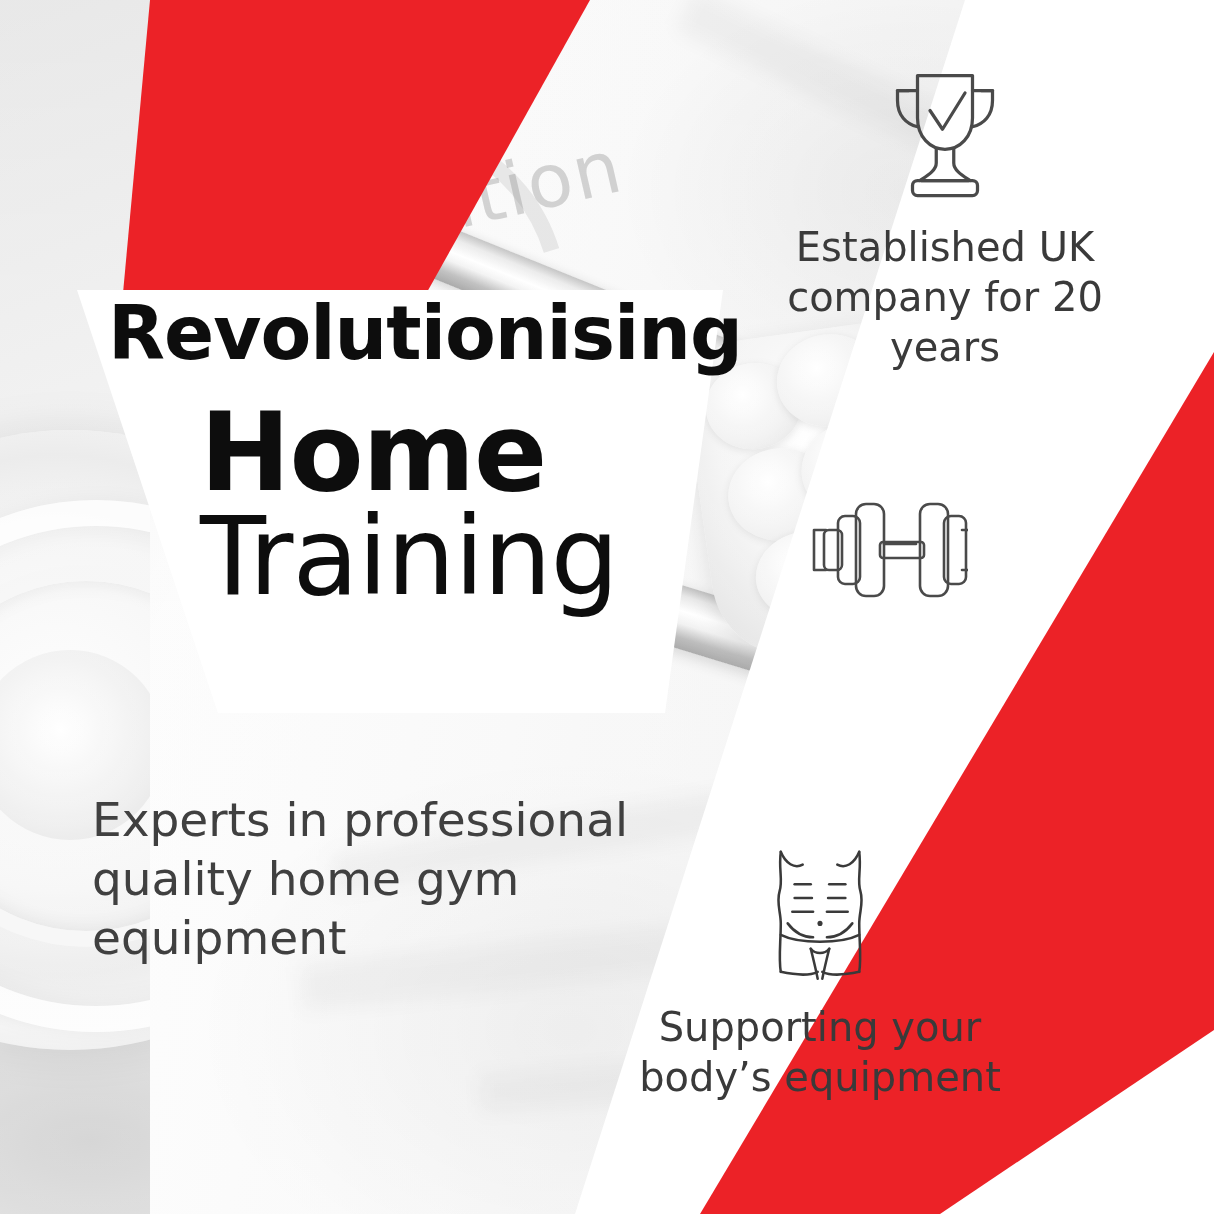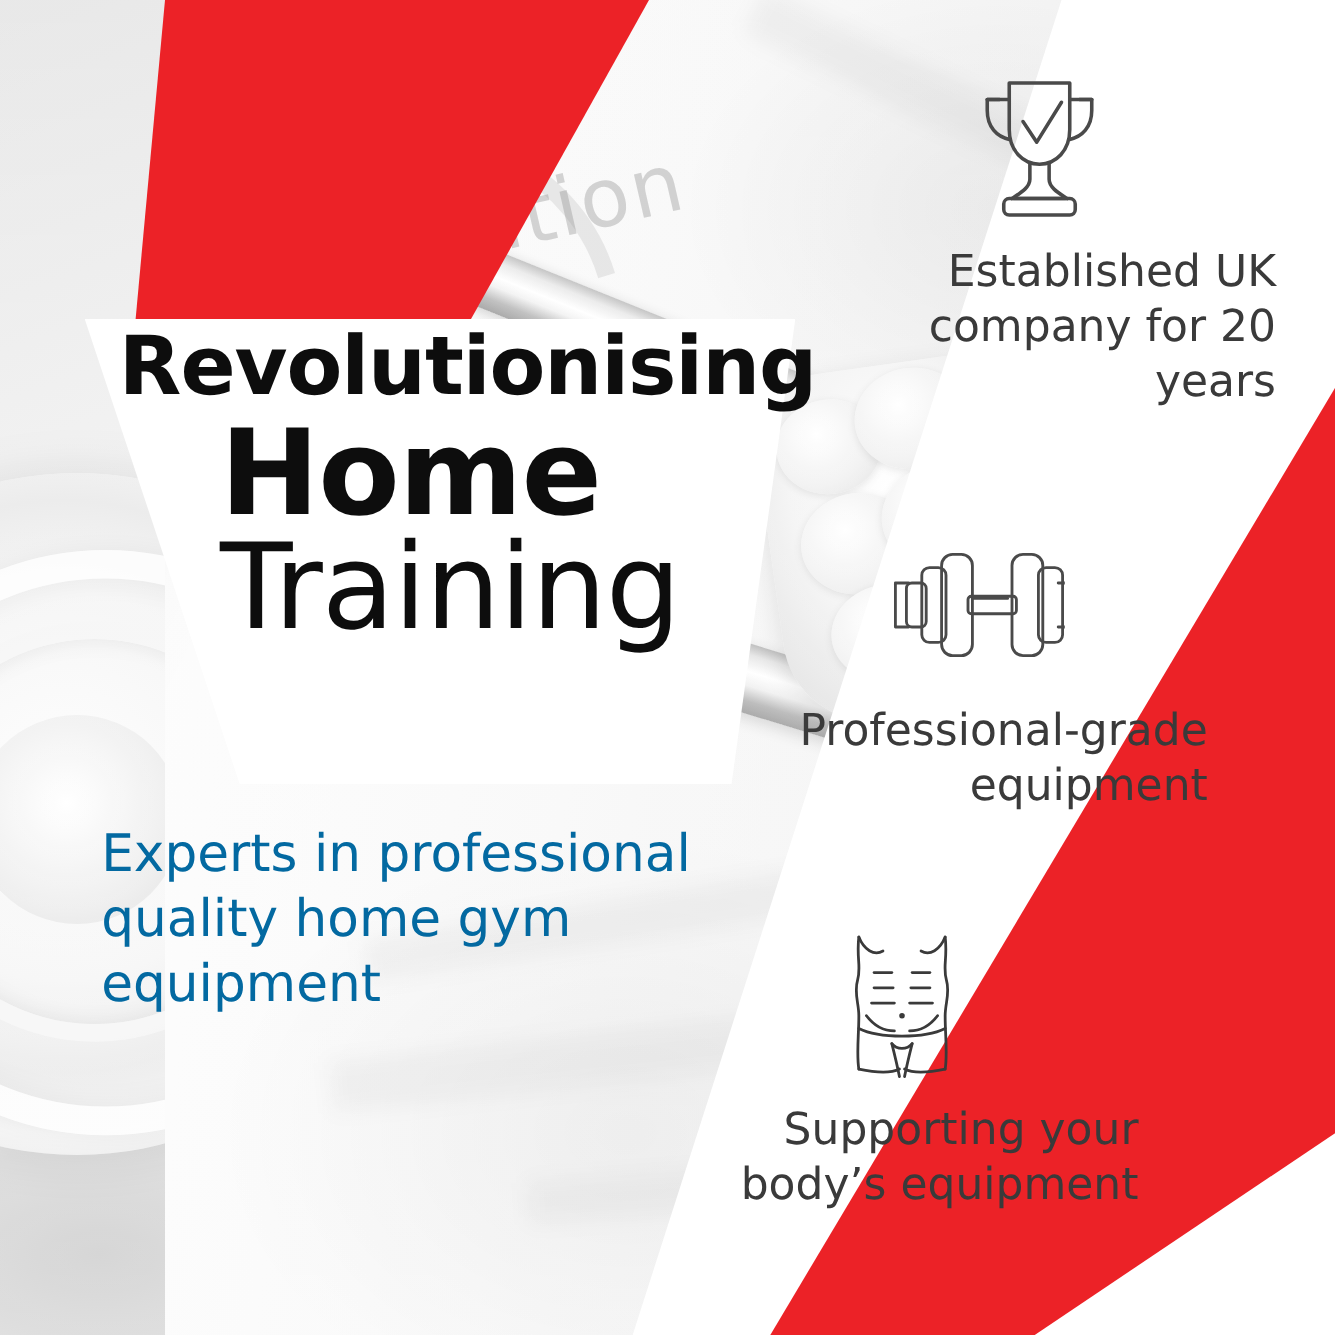--- a/index.html
+++ b/index.html
@@ -121,46 +121,46 @@
   }
 
   
   .headline{
     position:absolute;left:108px;top:296px;width:640px;
     color:#0d0d0d;
     font-family:"DejaVu Sans","Liberation Sans",sans-serif;
     letter-spacing:-1px;
   }
   .h-line1{font-size:74px;font-weight:700;line-height:1.0;}
-  .h-line2{font-size:108px;font-weight:700;line-height:1.02;margin-top:6px;margin-left:92px;}
+  .h-line2{font-size:108px;font-weight:700;line-height:1.02;margin-top:28px;margin-left:92px;}
   .h-line3{font-size:108px;font-weight:400;line-height:1.02;margin-top:-6px;margin-left:92px;}
 
   
   .bodycopy{
-    position:absolute;left:92px;top:747px;width:580px;
-    color:#0369a1;
+    position:absolute;left:92px;top:790px;width:580px;
+    color:#404040;
     font-size:47px;line-height:1.26;font-weight:400;
     font-family:"DejaVu Sans","Liberation Sans",sans-serif;
   }
 
   
   .right-panel{
     position:absolute;left:0;top:0;width:1214px;height:1214px;
     background:#ffffff;
     clip-path:polygon(965px 0px, 1214px 0px, 1214px 1214px, 575px 1214px);
   }
   .red-right-shape{
     position:absolute;left:0;top:0;width:1214px;height:1214px;
     background:var(--red,#ec2227);
     clip-path:polygon(1214px 352px, 1214px 1030px, 940px 1214px, 700px 1214px);
   }
 
   
   .features{position:absolute;left:700px;top:0;width:514px;height:1214px;}
-  .feature{position:absolute;width:430px;text-align:right;}
+  .feature{position:absolute;width:430px;text-align:center;}
   .feature-1{left:30px;top:58px;}
   .feature-2{left:-32px;top:475px;}
   .feature-3{left:-95px;top:838px;}
   .feature-icon{height:150px;display:flex;align-items:center;justify-content:center;}
   .feature-icon svg{display:block;}
   .feature-text{
     margin-top:14px;
     color:#3a3a3a;
     font-size:40px;line-height:1.25;font-weight:400;
     font-family:"DejaVu Sans","Liberation Sans",sans-serif;
@@ -261,21 +261,20 @@
 
           <rect x="122" y="14" width="28" height="92" rx="10"></rect>
 
           <rect x="146" y="26" width="22" height="68" rx="7"></rect>
 
           <path d="M164 40 H176 V80 H164"></path>
 
           <path d="M28 40 H16 V80 H28"></path>
         </svg>
       </div>
-      <div class="feature-text">Professional-grade equipment</div>
     </div>
 
     <div class="feature feature-3">
       <div class="feature-icon">
         <svg width="150" height="150" viewBox="0 0 120 130" fill="none" stroke="#3a3a3a" stroke-width="2.2" stroke-linecap="round" stroke-linejoin="round">
 
           <path d="M26 12 C30 22 38 27 45 23"></path>
           <path d="M94 12 C90 22 82 27 75 23"></path>
 
           <path d="M26 12 C24 28 28 36 25 46 C22 56 26 64 26 74 C26 90 24 104 26 116"></path>

